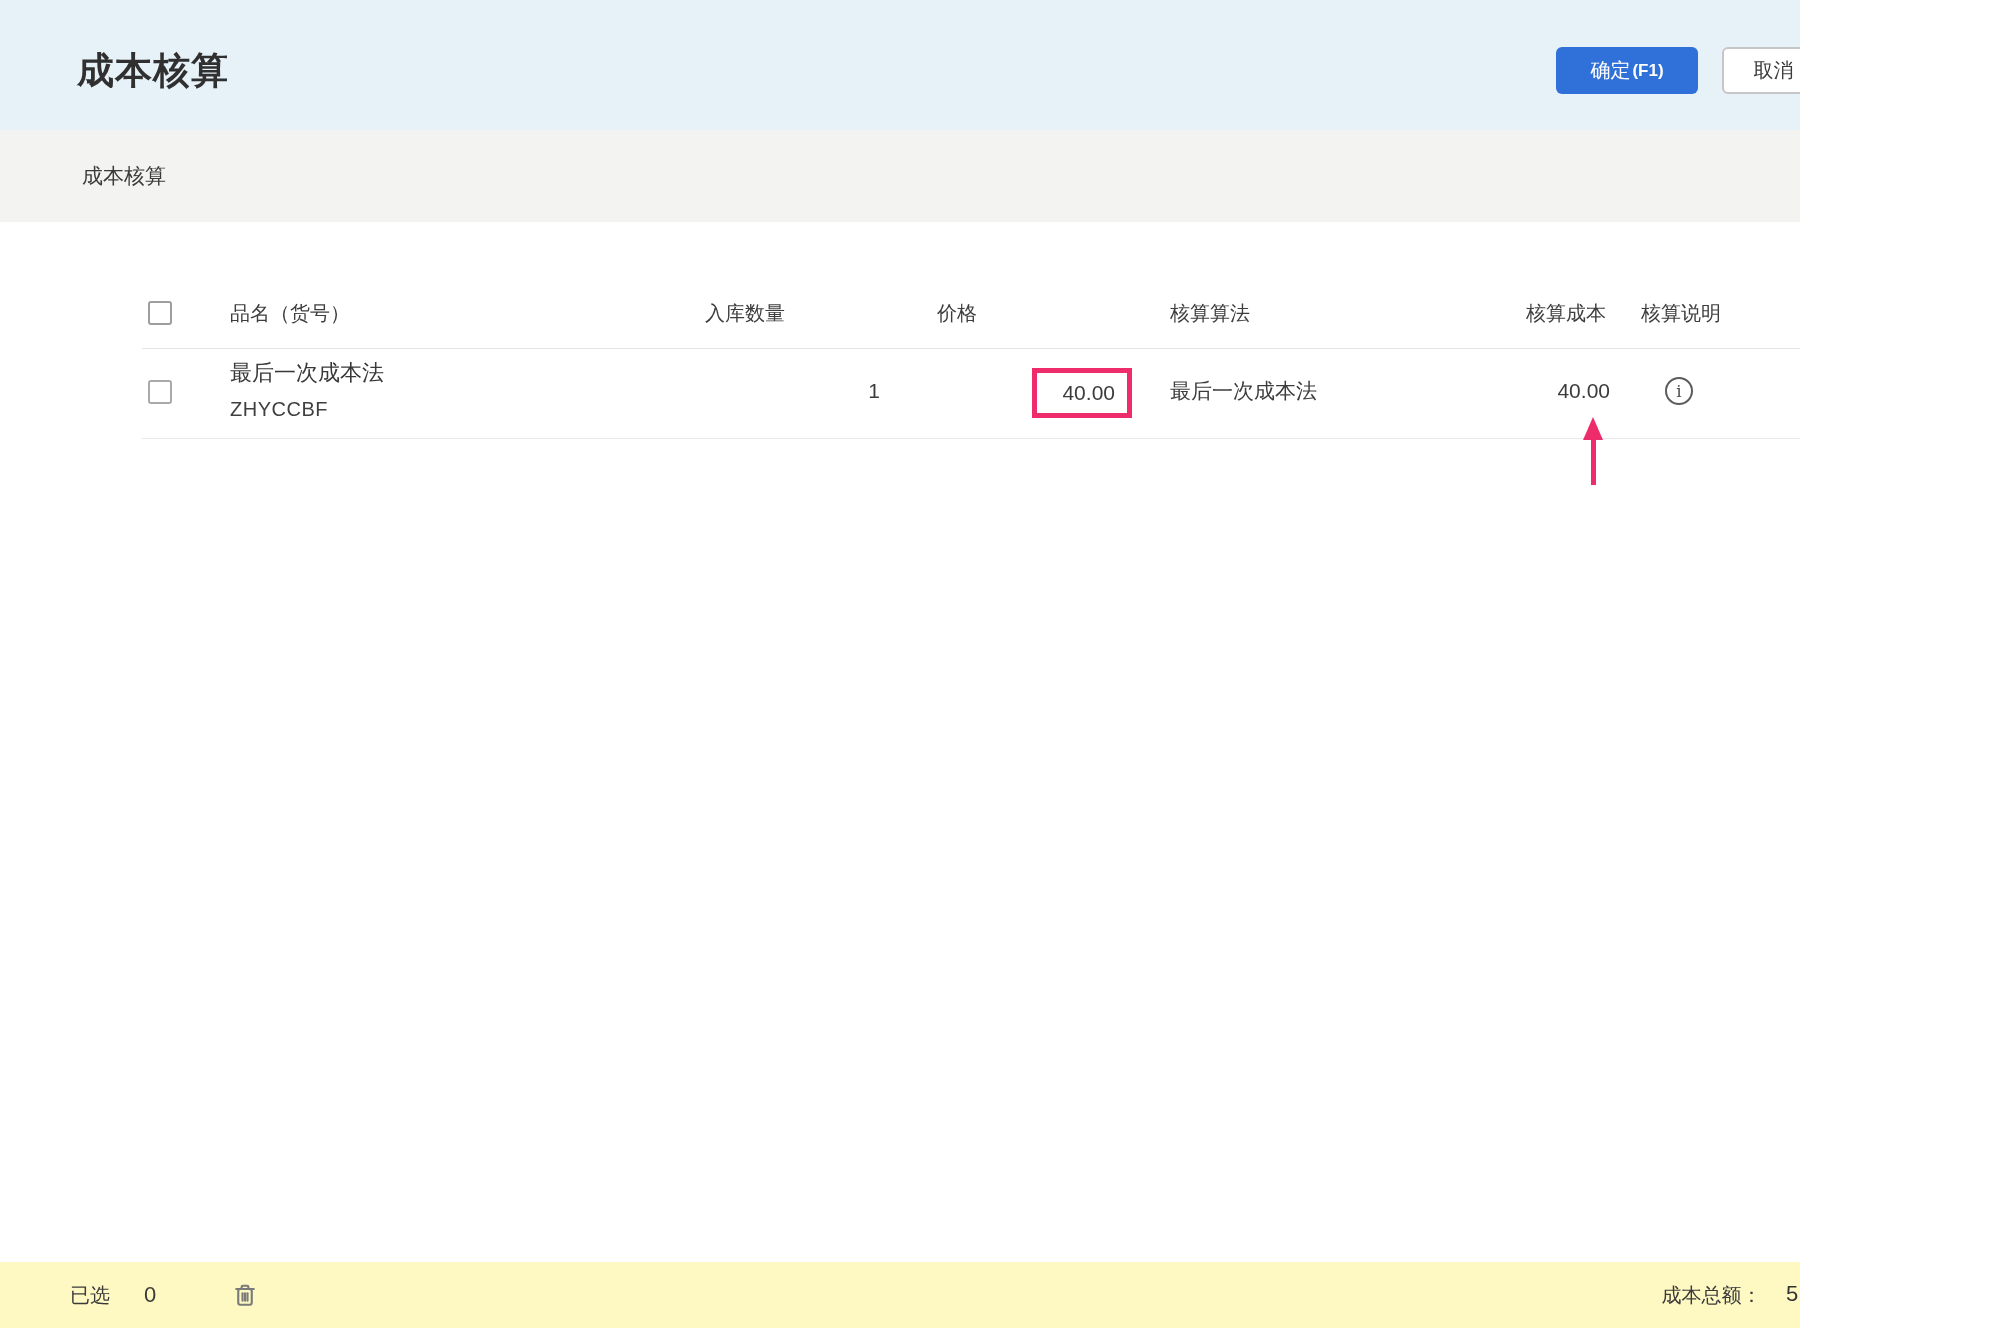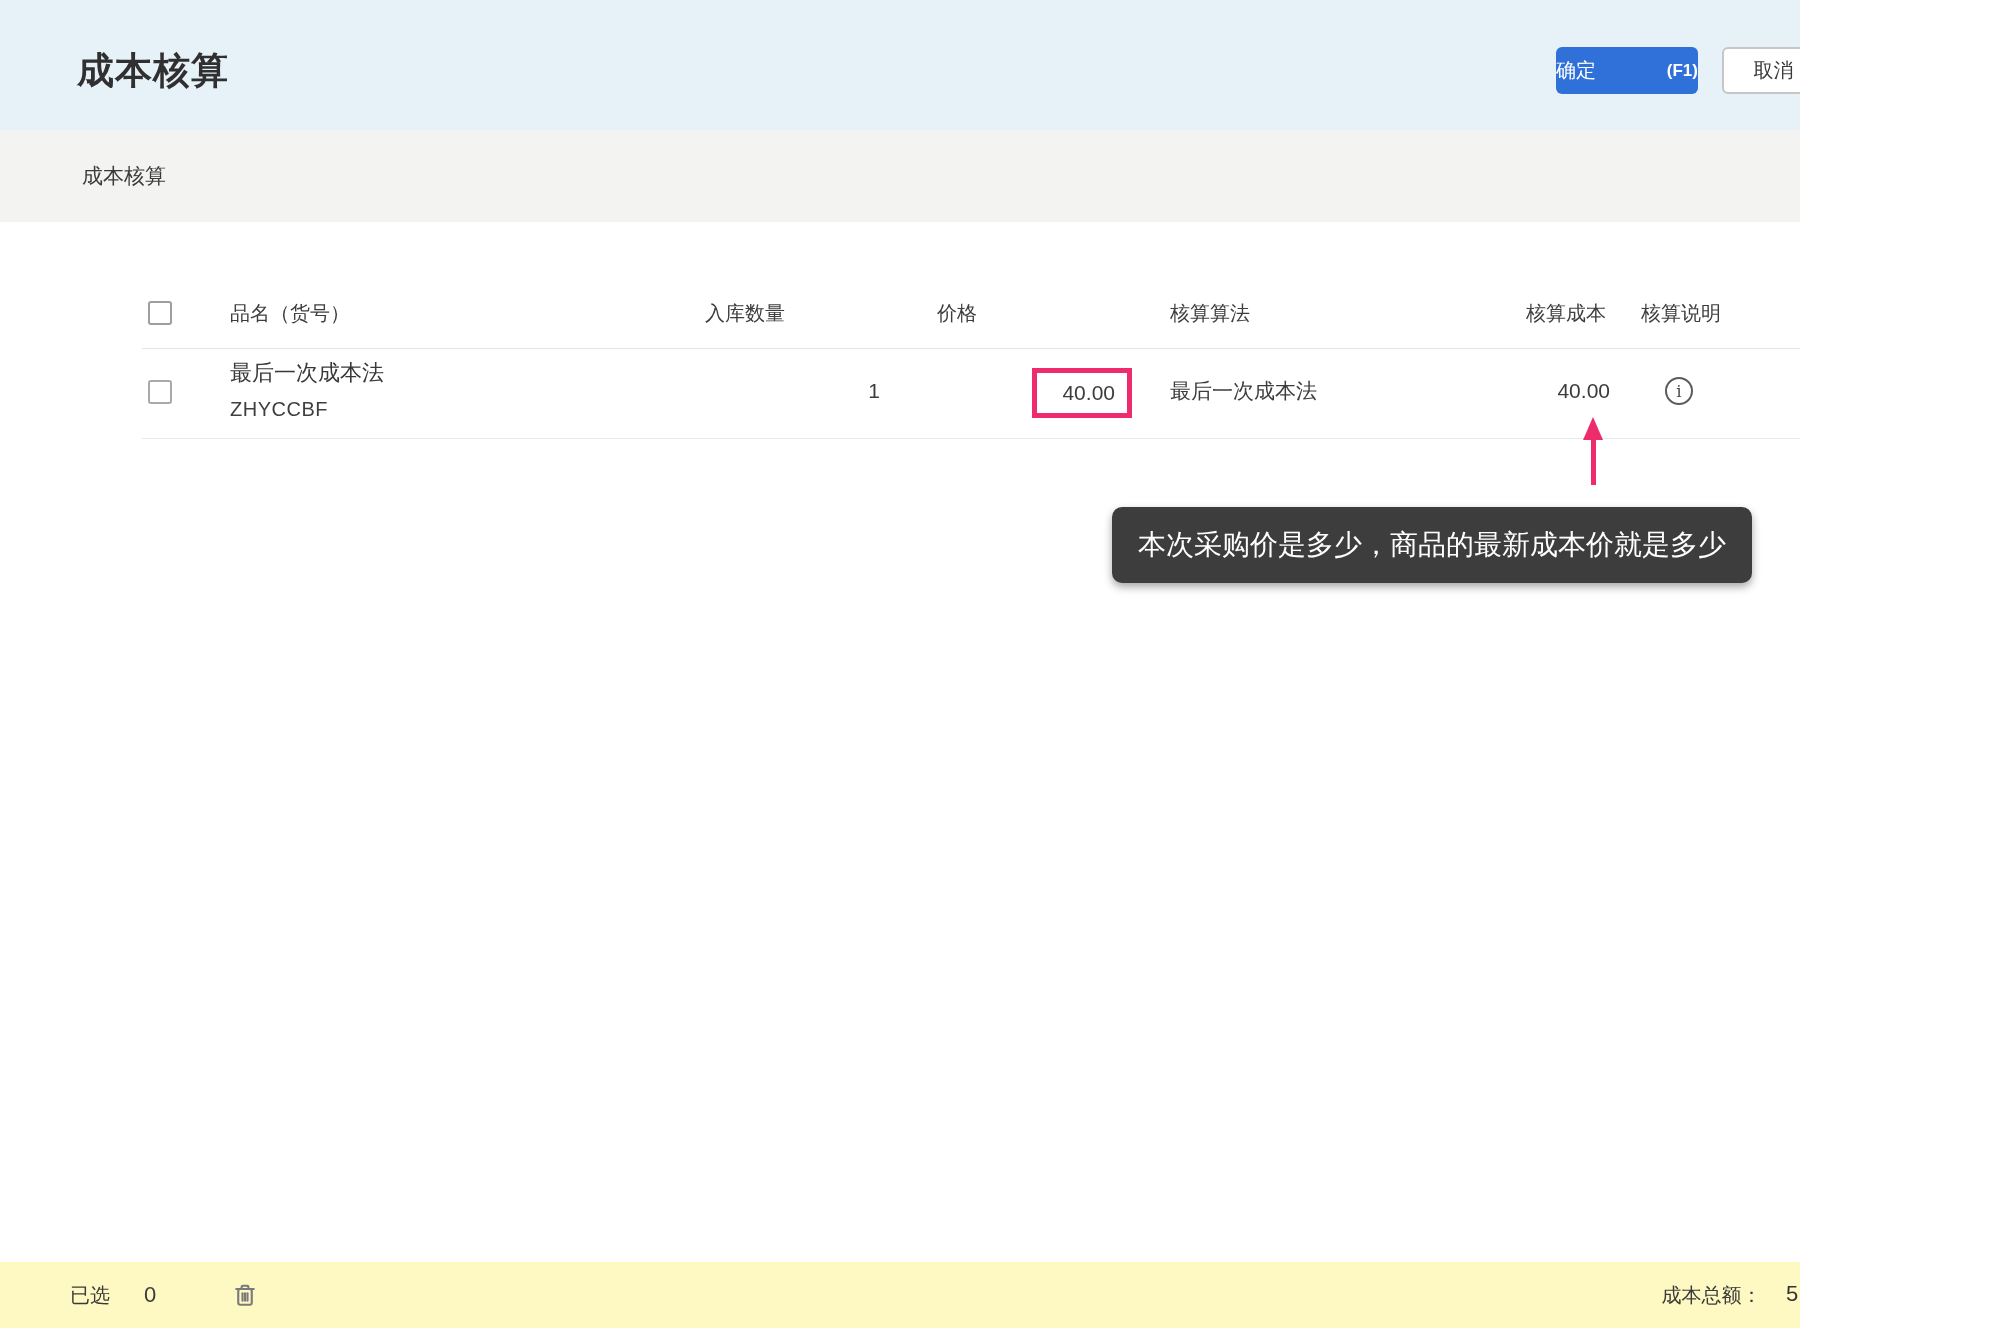--- a/index.html
+++ b/index.html
@@ -4,21 +4,21 @@
 <style>
   * { margin:0; padding:0; box-sizing:border-box; }
   html,body { width:2000px; height:1328px; }
   body { font-family:"Liberation Sans","DejaVu Sans",sans-serif; background:#ffffff; color:#3a3a3a; }
   .screen { position:relative; width:1800px; height:1328px; overflow:hidden; background:#ffffff; }
 
   
   .app-header { position:absolute; left:0; top:0; width:2000px; height:130px; background:#e7f1f8; }
   .page-title { position:absolute; left:77px; top:46px; font-size:37px; font-weight:600; color:#303030; letter-spacing:1px; }
   .btn { position:absolute; top:47px; height:47px; display:flex; align-items:center; justify-content:center; font-size:20px; cursor:pointer; }
-  .btn-primary { left:1556px; width:142px; background:#2f70d9; color:#ffffff; border:none; border-radius:6px; gap:2px;justify-content:space-between; }
+  .btn-primary { left:1556px; width:142px; background:#2f70d9; color:#ffffff; border:none; border-radius:6px; gap:2px; }
   .btn-primary .hotkey { font-size:17px;font-weight:bold; }
   .btn-secondary { left:1722px; width:103px; background:#ffffff; color:#3a3a3a; border:2px solid #c6c6c6; border-radius:6px; }
   .btn-more { left:1875px; width:64px; background:#ffffff; border:2px solid #c2c2c2; border-radius:8px; gap:6px; }
   .btn-more .dot { width:5px; height:5px; border-radius:50%; background:#4a4a4a; }
 
   
   .toolbar { position:absolute; left:0; top:130px; width:2000px; height:92px; background:#f3f3f1; }
   .toolbar-title { position:absolute; left:82px; top:0; height:92px; display:flex; align-items:center; font-size:21px; color:#3a3a3a; }
   .search { position:absolute; right:71px; top:0; height:92px; display:flex; align-items:center; gap:12px; cursor:pointer; }
   .search-glass { width:17px; height:17px; border:2.5px solid #585858; border-radius:50%; position:relative; }
@@ -123,21 +123,20 @@
     <div class="cell num" style="left:1500px; top:380px; width:110px;">40.00</div>
     <span class="info-icon"></span>
   </div>
 
   <div class="divider" style="top:438px; background:#e9e9e9;"></div>
 
   <div class="annot-arrow">
     <div class="head"></div>
     <div class="tail"></div>
   </div>
-  <div class="tooltip">本次采购价是多少，商品的最新成本价就是多少</div>
 
   <div class="footer">
     <div class="footer-left">
       <span class="sel-label">已选</span>
       <span class="sel-count">0</span>
       <span class="trash-btn">
         <svg viewBox="0 0 24 24" width="30" height="30" fill="none" stroke="#7a7a7a" stroke-width="1.7" stroke-linecap="round">
           <path d="M5 7.2h14"></path>
           <path d="M9.3 7V5.6a1 1 0 0 1 1-1h3.4a1 1 0 0 1 1 1V7"></path>
           <rect x="6.6" y="7.2" width="10.8" height="12.6" rx="1.6"></rect>

